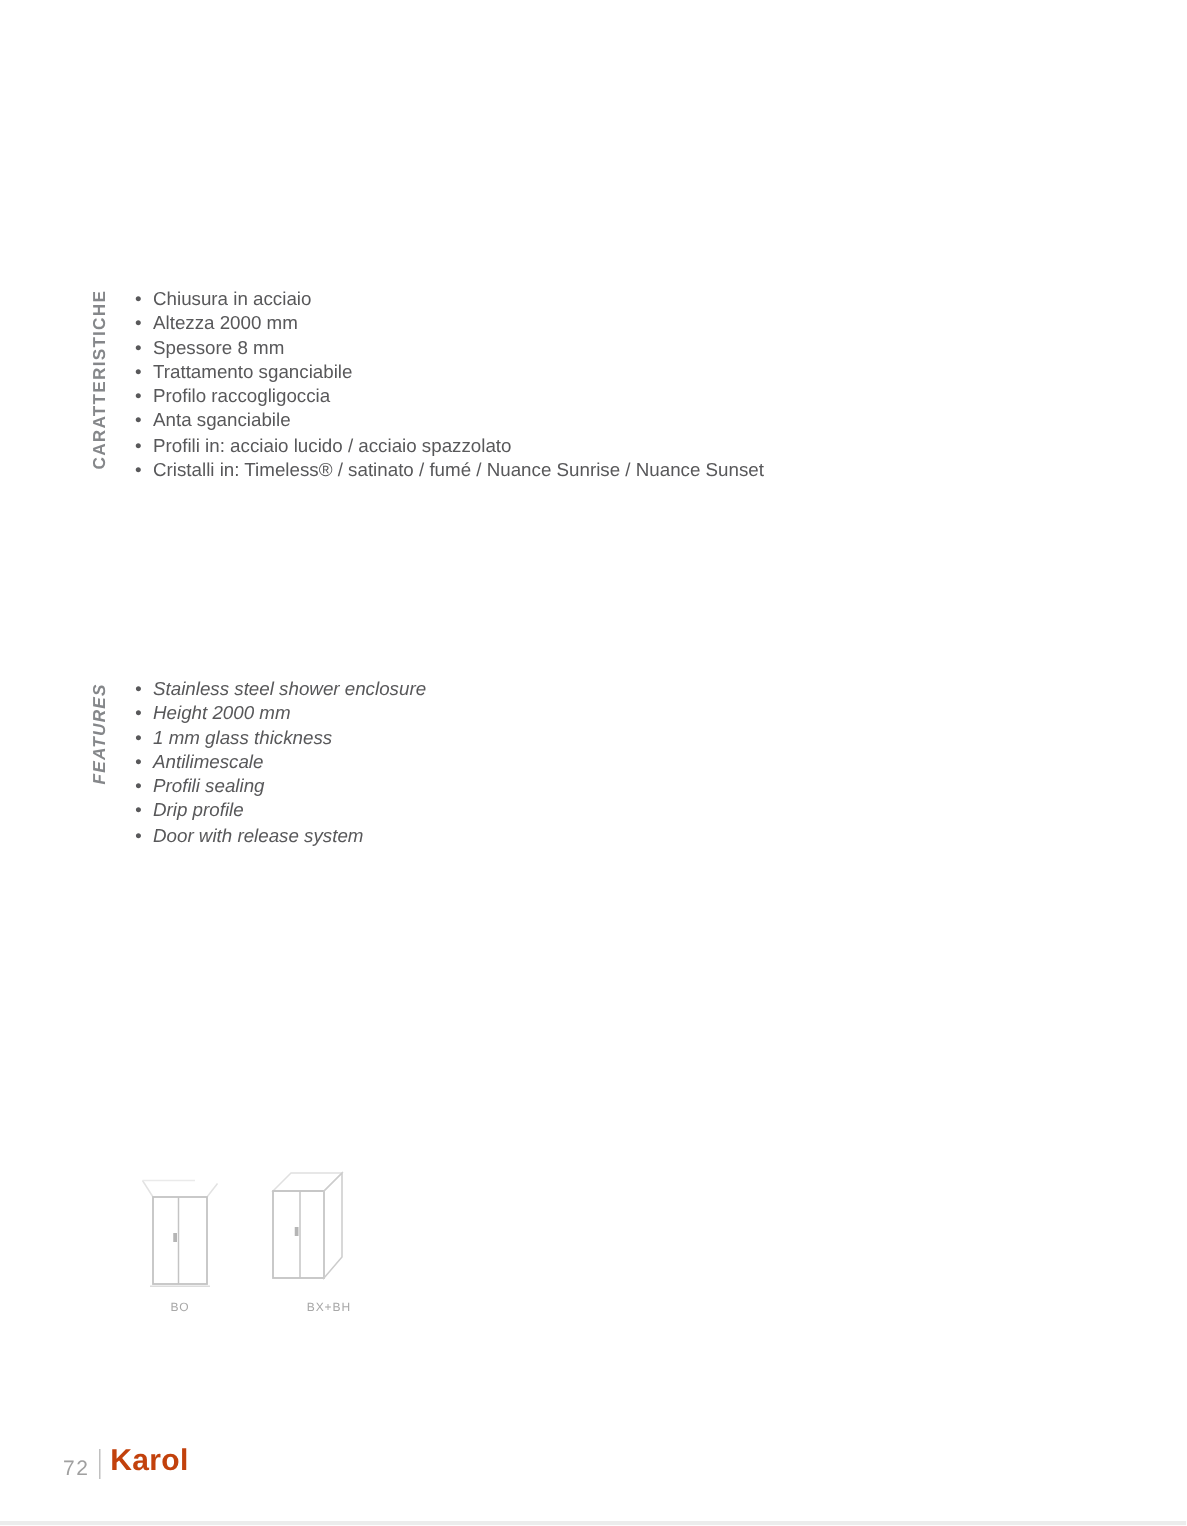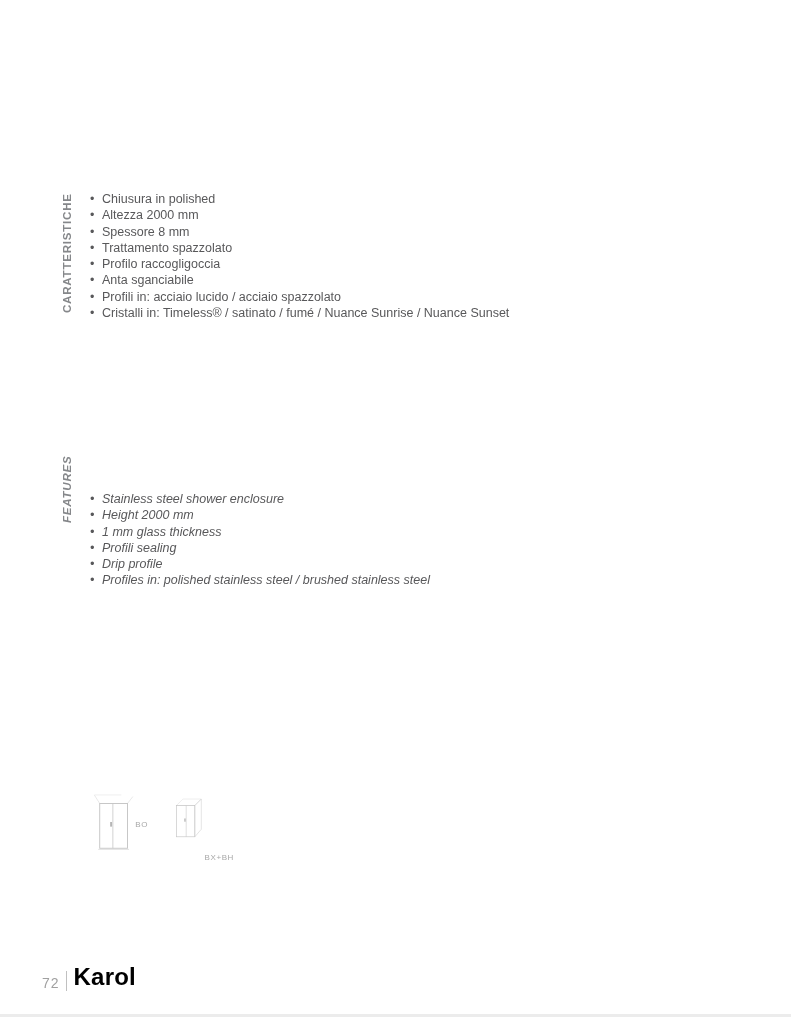--- a/index.html
+++ b/index.html
@@ -34,37 +34,38 @@
   .feature-list {
     position: absolute;
     margin: 0;
     padding: 0;
     list-style: none;
     font-size: 12.5px;
     line-height: 16.3px;
     color: #58585a;
   }
   .feature-list.italian { left: 90px; top: 191px; }
-  .feature-list.english { left: 90px; top: 451px; font-style: italic; margin-top: 40px; }
+  .feature-list.english { left: 90px; top: 451px; font-style: italic; }
   .feature-list li {
     position: relative;
     padding-left: 12px;
     white-space: nowrap;
   }
   .feature-list li::before {
     content: "\2022";
     position: absolute;
     left: 0;
     top: 0;
   }
 
   
   .diagram {
     position: absolute;
     display: flex;
+    flex-direction: column;
     align-items: center;
   }
   .diagram.bo { left: 92px; top: 782px; width: 56px; }
   .diagram.bxbh { left: 170px; top: 776px; width: 64px; align-items: flex-end; }
   .diagram svg { display: block; }
   .diagram-label {
     margin-top: 5px;
     font-size: 8px;
     letter-spacing: 0.6px;
     color: #a8a8a8;
@@ -84,62 +85,63 @@
     color: #a0a0a0;
     letter-spacing: 1px;
   }
   .footer-divider {
     width: 1px;
     height: 20px;
     background: #c0c0c0;
     margin: 0 7px 0 6px;
   }
   .brand {
-    font-size: 24px;
+    font-size: 20px;
     font-weight: bold;
-    color: #000000;
+    color: #c2410c;
     letter-spacing: 0.2px;
   }
 
   .page-bottom-edge {
     position: absolute;
     left: 0;
     bottom: 0;
     width: 100%;
     height: 3px;
     background: #ececec;
   }
 </style>
 </head>
 <body>
 
 <div class="page">
 
   <div class="vertical-heading caratteristiche">CARATTERISTICHE</div>
 
   <ul class="feature-list italian">
-    <li>Chiusura in polished</li>
+    <li>Chiusura in acciaio</li>
     <li>Altezza 2000 mm</li>
     <li>Spessore 8 mm</li>
-    <li>Trattamento spazzolato</li>
+    <li>Trattamento sganciabile</li>
     <li>Profilo raccogligoccia</li>
     <li>Anta sganciabile</li>
     <li>Profili in: acciaio lucido / acciaio spazzolato</li>
     <li>Cristalli in: Timeless® / satinato / fumé / Nuance Sunrise / Nuance Sunset</li>
   </ul>
 
   <div class="vertical-heading features">FEATURES</div>
 
   <ul class="feature-list english">
     <li>Stainless steel shower enclosure</li>
     <li>Height 2000 mm</li>
     <li>1 mm glass thickness</li>
+    <li>Antilimescale</li>
     <li>Profili sealing</li>
     <li>Drip profile</li>
-    <li>Profiles in: polished stainless steel / brushed stainless steel</li>
+    <li>Door with release system</li>
   </ul>
 
   <div class="diagram bo">
     <svg width="56" height="80" viewBox="0 0 56 80">
 
       <polyline points="10,16 3,5" fill="none" stroke="#e2e2e2" stroke-width="1"></polyline>
       <polyline points="46,16 53,7" fill="none" stroke="#e2e2e2" stroke-width="1"></polyline>
       <polyline points="3,5 38,5" fill="none" stroke="#eaeaea" stroke-width="1"></polyline>
 
       <rect x="10" y="16" width="36" height="58" fill="none" stroke="#c4c4c4" stroke-width="1.2"></rect>

